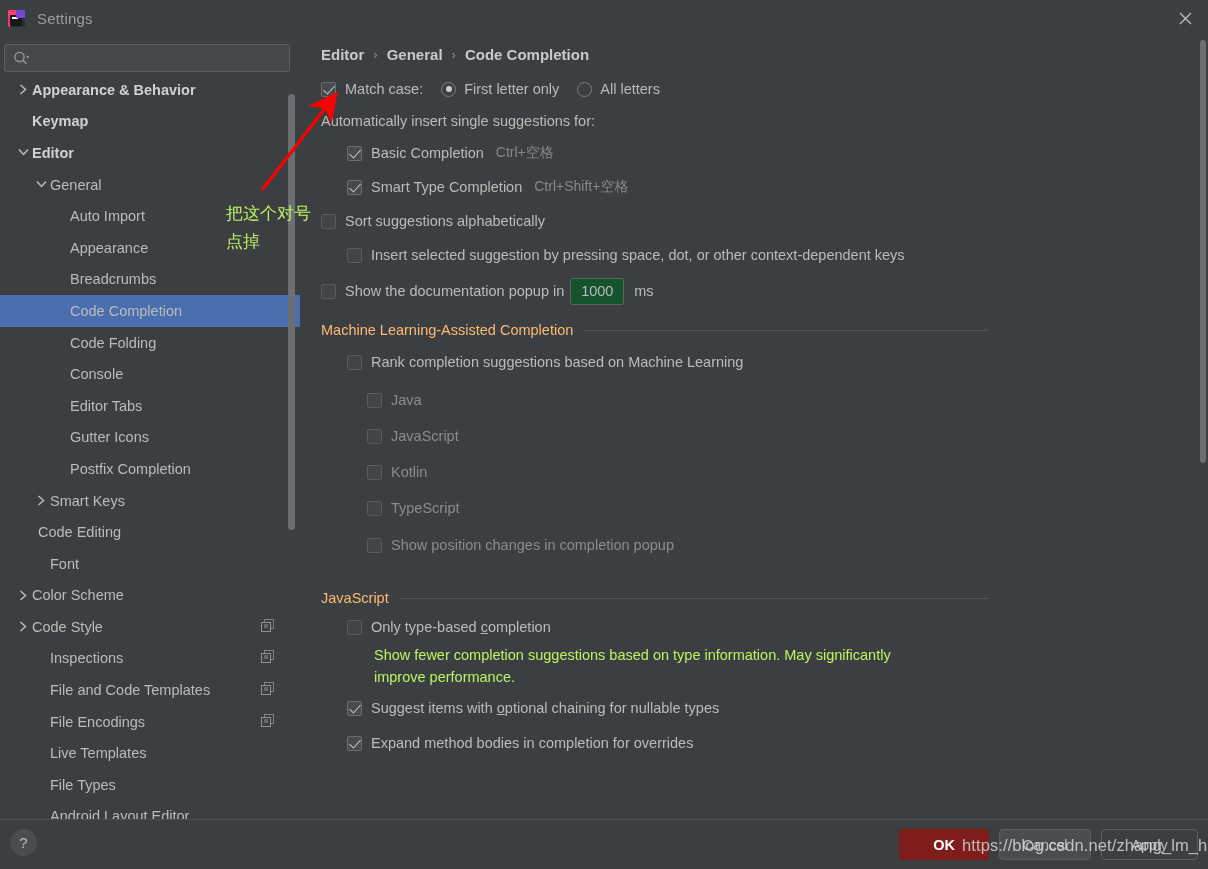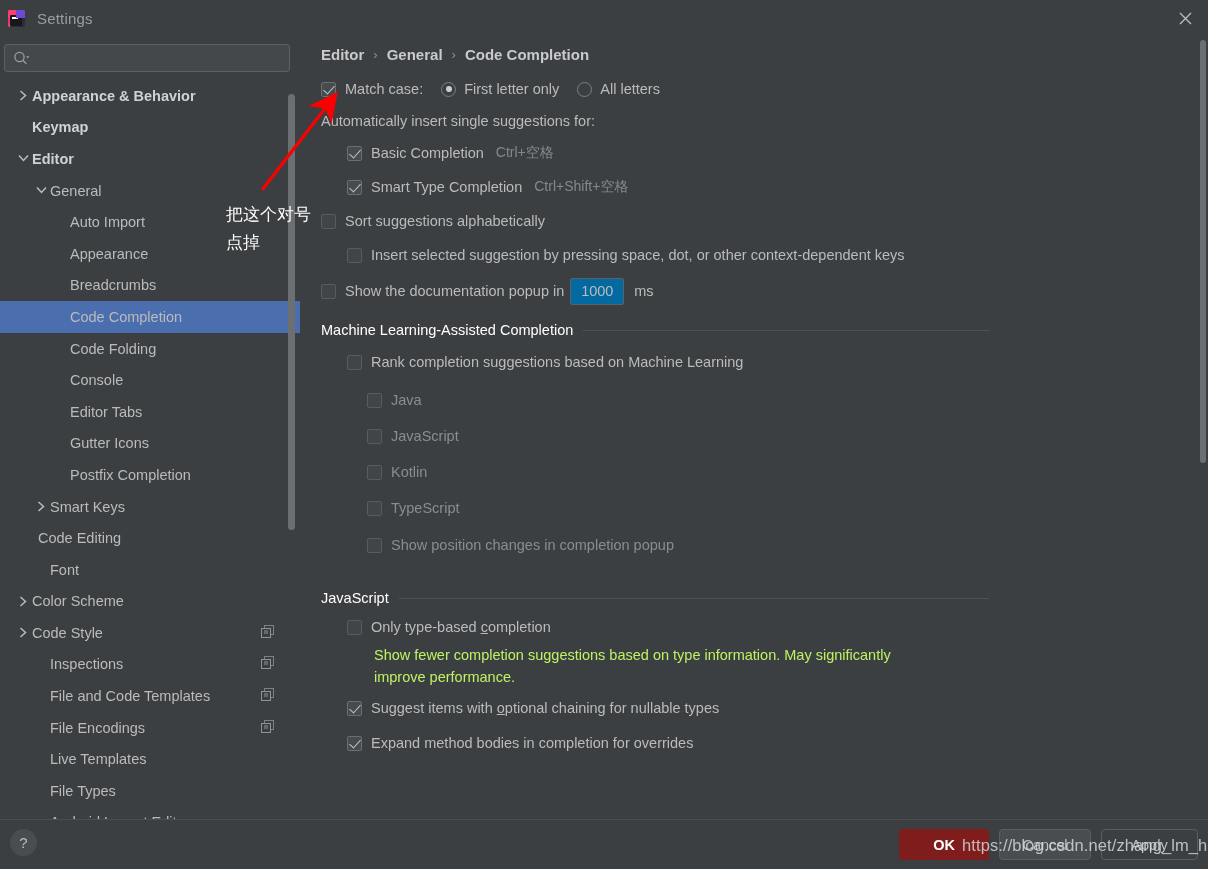--- a/index.html
+++ b/index.html
@@ -62,21 +62,21 @@
     width: 286px;
   }
   .search-box .mag { display:flex; align-items:center; }
   .search-input {
     border: 0; background: transparent; outline: none; flex: 1;
     color: #bbbbbb; font-family: "Liberation Sans", sans-serif; font-size: 13px;
     margin-left: 4px;
   }
   .search-input::placeholder { color: #6e7174; }
 
-  .tree { margin-top: 8px; position: relative; }
+  .tree { margin-top: 2px; position: relative; }
   .tree-item {
     display: flex; align-items: center; height: 31.6px;
     font-size: 14.5px; color: #bbbbbb; white-space: nowrap;
     padding-right: 10px; cursor: default; position: relative;
   }
   .tree-item.selected { background: #4b6eaf; }
   .tree-item.bold { font-weight: bold; color: #cfd1d3; }
   .tw { width: 18px; display: inline-flex; justify-content: center; align-items: center; flex: none; }
   .tw svg { display: block; }
   .tree-label { overflow: hidden; text-overflow: ellipsis; }
@@ -133,26 +133,26 @@
 
   .label-dim { color: #8a8d90; }
   .shortcut { color: #85888b; margin-left: 12px; font-size: 14px; }
   .hint {
     font-size: 14.5px; color: #bef264; line-height: 22px;
     padding-left: 74px; max-width: 640px; white-space: normal;
   }
 
   .section {
     display: flex; align-items: center; gap: 10px;
-    margin: 12px 0 4px 21px; width: 668px; font-size: 14.5px; color: #ffffff;
+    margin: 12px 0 4px 21px; width: 668px; font-size: 14.5px; color: #fdba74;
   }
   .section .rule { flex: 1; height: 1px; background: #4f5254; }
 
   .numfield {
-    width: 54px; height: 27px; background: #0369a1; border: 1px solid #5e6162;
+    width: 54px; height: 27px; background: #14532d; border: 1px solid #5e6162;
     border-radius: 2px; color: #bbbbbb; font-size: 14.5px;
     display: flex; align-items: center; justify-content: center;
     margin: 0 10px 0 6px; font-family: "Liberation Sans", sans-serif;
   }
   .u { text-decoration: underline; }
 
   .main-scroll {
     position: absolute; right: 0; top: 0; width: 10px; height: 783px;
   }
   .main-thumb {
@@ -176,22 +176,22 @@
     display: flex; align-items: center; justify-content: center;
     font-size: 14.5px; cursor: pointer;
   }
   .btn-ok { left: 899px; width: 90px; background: #7f1d1d; color: #ffffff; font-weight: bold; }
   .btn-cancel { left: 999px; width: 92px; background: #4a4d4f; border: 1px solid #5b5e60; color: #bcbec0; }
   .btn-apply { left: 1101px; width: 97px; background: #3c3f41; border: 1px solid #5b5e60; color: #bcbec0; }
 
   
   .anno { position: absolute; left: 0; top: 0; width: 1208px; height: 869px; pointer-events: none; }
   .anno-text {
-    position: absolute; color: #ffffff; font-size: 17px; line-height: 27px;
-    font-family: Liberation Serif, serif; white-space: pre; text-align: right;
+    position: absolute; color: #bef264; font-size: 17px; line-height: 27px;
+    font-family: Liberation Mono, monospace; white-space: pre; text-align: right;
   }
 
   
   .watermark {
     position: absolute; left: 962px; top: 836px;
     font-size: 16.5px; color: #d9dadc; opacity: .82;
     font-family: "Liberation Sans", sans-serif; white-space: nowrap;
     pointer-events: none; letter-spacing: .1px;
   }
 </style>

